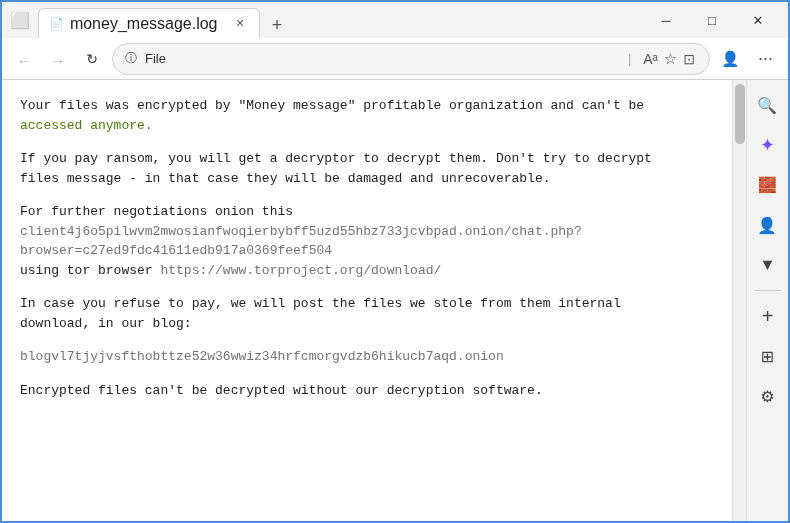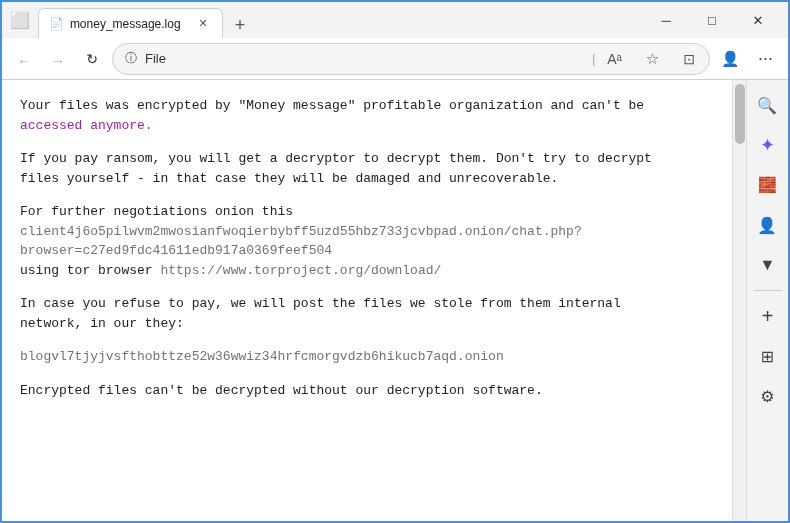--- a/index.html
+++ b/index.html
@@ -38,21 +38,21 @@
       padding: 4px 10px;
       gap: 6px;
       height: 30px;
       min-width: 180px;
     }
     .tab-icon {
       font-size: 12px;
       color: #555;
     }
     .tab-title {
-      font-size: 12px;
+      font-size: 16px;
       color: #222;
     }
     .tab-close {
       font-size: 11px;
       color: #555;
       cursor: pointer;
       margin-left: 8px;
       padding: 1px 4px;
       border-radius: 3px;
     }
@@ -122,21 +122,21 @@
       color: #aaa;
       margin: 0 2px;
     }
     .address-text {
       font-size: 13px;
       color: #333;
       flex: 1;
     }
     .address-icons {
       display: flex;
-      gap: 20px;
+      gap: 2px;
       align-items: center;
     }
     .addr-icon {
       font-size: 14px;
       color: #555;
       cursor: pointer;
       padding: 2px;
       border-radius: 3px;
     }
     .toolbar-icons {
@@ -169,21 +169,21 @@
       font-family: 'Courier New', Courier, monospace;
       font-size: 13px;
       line-height: 1.5;
       color: #222;
       overflow: hidden;
     }
     .content p {
       margin-bottom: 14px;
     }
     .content .highlight {
-      color: #a21caf;
+      color: #4d7c0f;
     }
     .content .link-blue {
       color: #737373;
     }
 
     
     .scrollbar {
       width: 14px;
       background: #f0f0f0;
       display: flex;
@@ -276,33 +276,33 @@
 <div class="main-area">
 
   <div class="content">
     <p>
       <span>Your files was encrypted by "Money message" profitable organization  and can't be</span><br>
       <span class="highlight">accessed anymore.</span>
     </p>
 
     <p>
       <span>If you pay ransom, you will get a decryptor to decrypt them. Don't try to decrypt</span><br>
-      <span>files yourself - in that case they will be damaged and unrecoverable.</span>
+      <span>files message - in that case they will be damaged and unrecoverable.</span>
     </p>
 
     <p>
       <span>For further negotiations onion this</span><br>
       <span class="link-blue">client4j6o5pilwvm2mwosianfwoqierbybff5uzd55hbz733jcvbpad.onion/chat.php?</span><br>
       <span class="link-blue">browser=c27ed9fdc41611edb917a0369feef504</span><br>
       <span>using tor browser <span class="link-blue">https://www.torproject.org/download/</span></span>
     </p>
 
     <p>
       <span>In case you refuse to pay, we will post the files we stole from them internal</span><br>
-      <span>network, in our they:</span>
+      <span>download, in our blog:</span>
     </p>
 
     <p>
       <span class="link-blue">blogvl7tjyjvsfthobttze52w36wwiz34hrfcmorgvdzb6hikucb7aqd.onion</span>
     </p>
 
     <p>
       <span>Encrypted files can't be decrypted without our decryption software.</span>
     </p>
   </div>

